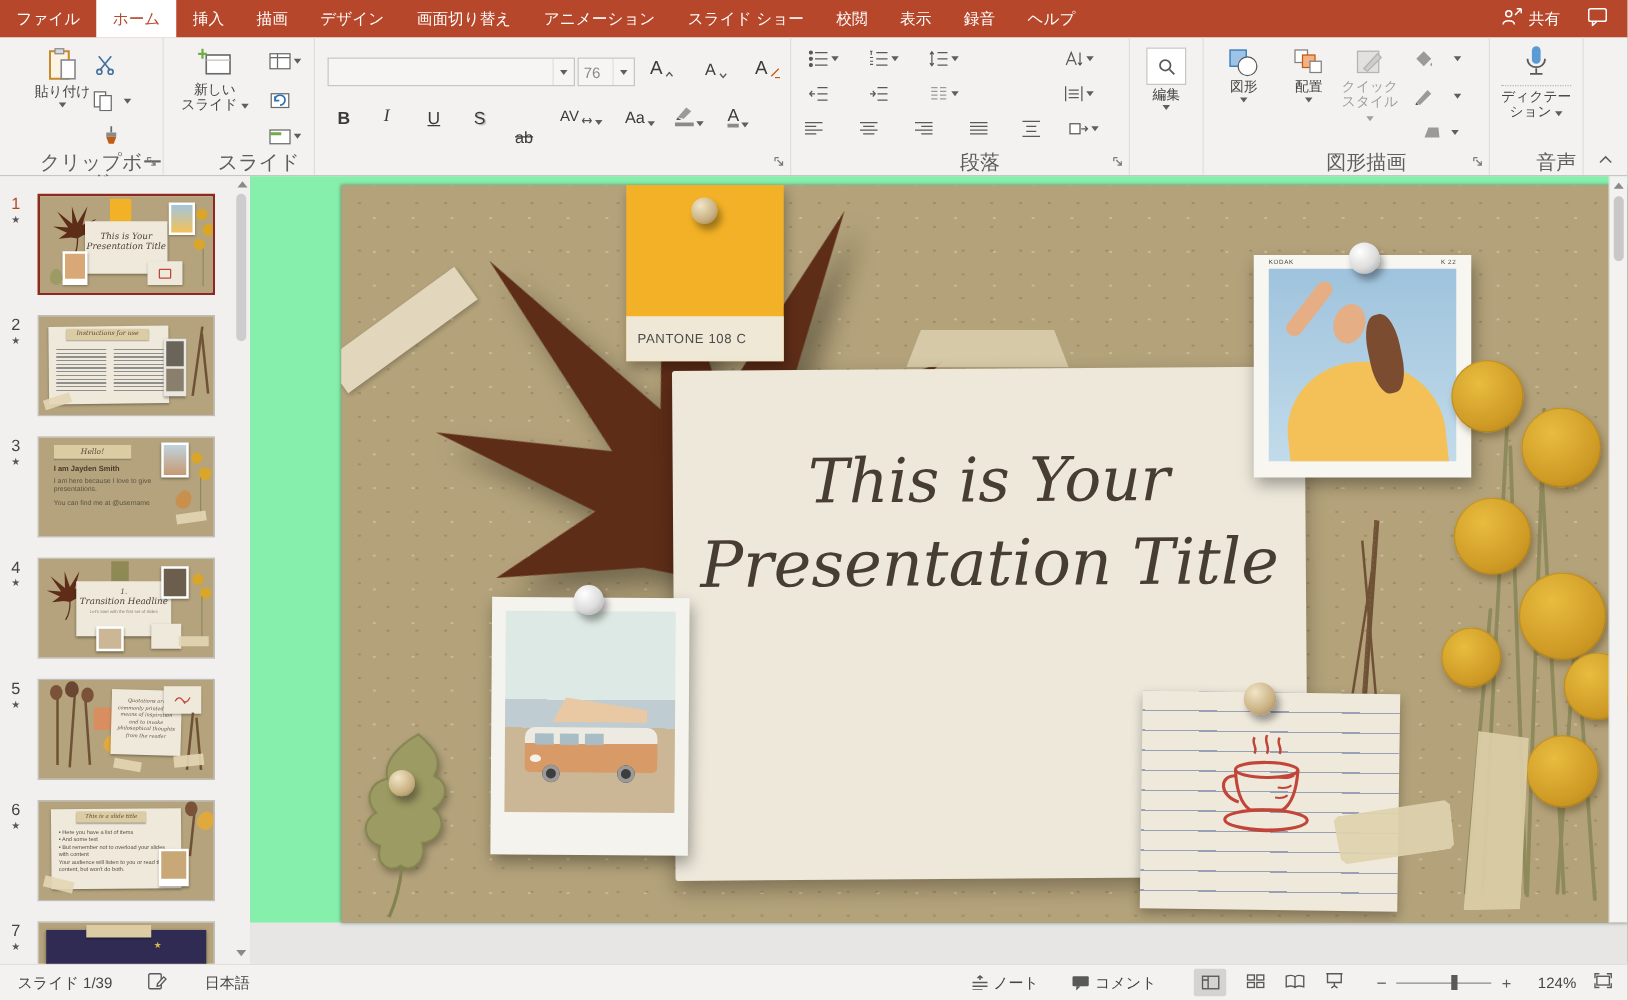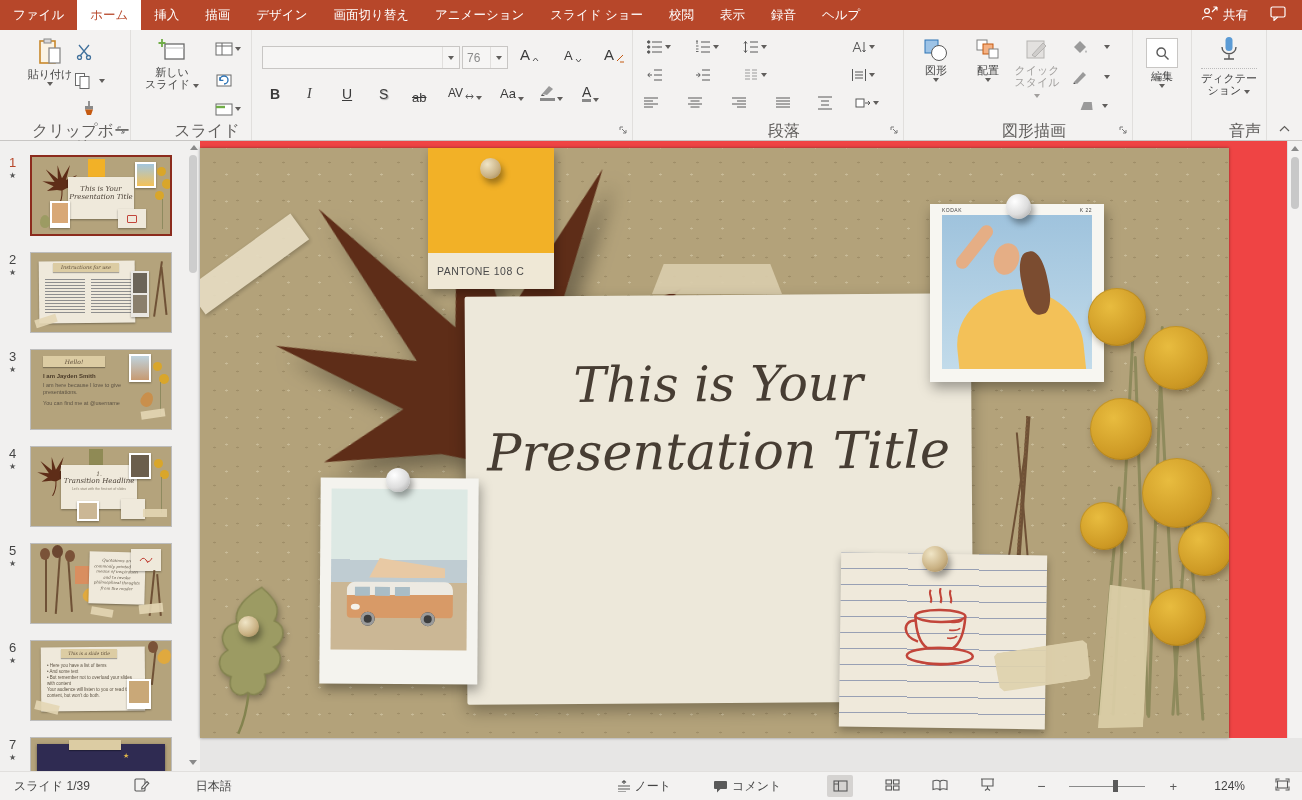--- a/index.html
+++ b/index.html
@@ -53,21 +53,21 @@
   .m-banner{background:#DCCCA3;color:#5c4b38;font:italic 5px "DejaVu Serif",serif;text-align:center;line-height:9px;box-shadow:0 1px 1px rgba(0,0,0,.3);}
   .m-photo{background:#fff;box-shadow:0 1px 2px rgba(0,0,0,.35);}
   .m-lines{background:repeating-linear-gradient(#8e8e8e 0 1px,transparent 1px 3px);}
   .m-dot{border-radius:50%;background:#D9A62A;}
   .m-stem{width:1px;background:#8E8A5F;}
   .m-tape{background:#E3D6B4;opacity:.9;}
   .mini-maple{color:#5E2D18;}
 
   
   .main{flex:1;position:relative;display:flex;flex-direction:column;min-width:0;}
-  .canvas{height:597px;display:flex;justify-content:flex-start;background:#ef4444;}
+  .canvas{height:597px;display:flex;justify-content:flex-end;background:#86efac;}
   .vscroll{position:absolute;right:0;top:0;height:597px;width:14px;background:#F3F2F1;border-left:1px solid #E0E0E0;}
   .vscroll .tarrow.up{margin-top:5px;}
   .vthumb{position:absolute;top:16px;left:3px;width:8px;height:52px;background:#C8C8C8;border-radius:4px;}
   .notes{height:35px;background:#F3F2F1;border-top:1px solid #D9D9D9;display:flex;align-items:center;font-size:13px;color:#555;padding-left:16px;}
 
   
   .slide{position:relative;width:1029px;height:590px;margin-top:7px;overflow:hidden;box-shadow:0 0 3px rgba(0,0,0,.4);
     background-color:#B3A27A;
     background-image:radial-gradient(rgba(80,60,30,.20) 1px,transparent 1.3px),radial-gradient(rgba(255,250,230,.28) 1px,transparent 1.3px);
     background-size:23px 19px,31px 27px;background-position:3px 5px,11px 13px;}
@@ -251,21 +251,21 @@
           </div>
         <div class="fbtn i" style="left:55px;top:56px">
             <span>I</span>
           </div>
         <div class="fbtn u" style="left:90px;top:56px">
             <span>U</span>
           </div>
         <div class="fbtn s" style="left:127px;top:56px">
             <span>S</span>
           </div>
-        <div class="fbtn st" style="left:160px;top:60px;font-size:13px">
+        <div class="fbtn st" style="left:160px;top:72px;font-size:13px">
             <span>ab</span>
           </div>
         <div class="fbtn" style="left:196px;top:56px;font-size:12px">
             <span>AV</span>
             <svg width="9" height="7" viewBox="0 0 9 7">
               <path d="M1,3.5 h7 M2.5,1.5 L1,3.5 L2.5,5.5 M6.5,1.5 L8,3.5 L6.5,5.5" fill="none" stroke="#555"></path>
             </svg>
             <span class="dd"></span>
           </div>
         <div class="fbtn" style="left:248px;top:56px;font-size:13px">
@@ -370,92 +370,92 @@
           </div>
         <div class="sbtn" style="left:222px;top:66px">
             <svg width="16" height="14" viewBox="0 0 16 14" stroke="#595959" fill="none">
               <rect x="1" y="3" width="8" height="8" fill="#fff"></rect>
               <path d="M10,7 H15 M13,5 L15,7 L13,9"></path>
             </svg>
             <span class="dd"></span>
           </div>
       </div>
       <div class="rg-label">段落</div>
-      <span class="launcher"><svg width="9" height="9" viewBox="0 0 9 9" stroke="#7a7a7a" fill="none">
-            <path d="M1,1 h3 M1,1 v3 M3,3 l4,4 M7,4 v3 h-3"></path>
-          </svg></span>
-    </div>
-
-    <div class="rg" style="width:228px">
-      <div class="rg-body">
-        <div class="bigbtn" style="left:10px;top:8px;width:44px">
-          <svg width="26" height="24" viewBox="0 0 26 24">
-              <rect x="2" y="2" width="13" height="13" fill="#9DC3E6" stroke="#2E74B5"></rect>
-              <circle cx="16" cy="15" r="7.5" fill="#fff" stroke="#595959"></circle>
-            </svg>
-          <span>図形</span>
-          <span class="dd"></span>
-        </div>
-        <div class="bigbtn" style="left:62px;top:8px;width:44px">
-          <svg width="26" height="24" viewBox="0 0 26 24">
-              <rect x="2" y="2" width="10" height="10" fill="#fff" stroke="#808080"></rect>
-              <rect x="8" y="6" width="10" height="10" fill="#F4B183" stroke="#C55A11"></rect>
-              <rect x="14" y="11" width="9" height="9" fill="#fff" stroke="#808080"></rect>
-            </svg>
-          <span>配置</span>
-          <span class="dd"></span>
-        </div>
-        <div class="bigbtn" style="left:108px;top:8px;width:50px;color:#A19F9D">
-          <svg width="26" height="24" viewBox="0 0 26 24">
-              <rect x="3" y="3" width="17" height="17" fill="#E3E1DF" stroke="#B5B3B1"></rect>
-              <path d="M8,17 L19,5 L22,8 L11,19 Z" fill="#CFCDCB" stroke="#B5B3B1"></path>
-            </svg>
-          <span><span>クイック</span><br><span>スタイル</span> <span class="dd" style="border-top-color:#A19F9D"></span></span>
-        </div>
-        <div class="sbtn" style="left:168px;top:10px">
-            <svg width="16" height="14" viewBox="0 0 16 14">
-              <path d="M8,1 L14,7 L8,13 L2,7 Z" fill="#9a9a9a"></path>
-              <path d="M14,10 q1.5,2 0,3 q-1.5,-1 0,-3" fill="#9a9a9a"></path>
-            </svg>
-            <span class="dd" style="margin-left:14px"></span>
-          </div>
-        <div class="sbtn" style="left:168px;top:40px">
-            <svg width="16" height="14" viewBox="0 0 16 14">
-              <path d="M2,12 L11,2 L14,5 L5,14 Z" fill="#9a9a9a"></path>
-              <path d="M2,12 L1,15 L4,14 Z" fill="#555"></path>
-            </svg>
-            <span class="dd" style="margin-left:14px"></span>
-          </div>
-        <div class="sbtn" style="left:176px;top:70px">
-            <svg width="16" height="12" viewBox="0 0 16 12">
-              <path d="M4,2 H12 L14,10 H2 Z" fill="#9a9a9a" transform="skewX(-8)"></path>
-            </svg>
-            <span class="dd" style="margin-left:4px"></span>
-          </div>
-      </div>
-      <div class="rg-label">図形描画</div>
       <span class="launcher"><svg width="9" height="9" viewBox="0 0 9 9" stroke="#7a7a7a" fill="none">
             <path d="M1,1 h3 M1,1 v3 M3,3 l4,4 M7,4 v3 h-3"></path>
           </svg></span>
     </div>
 
     <div class="rg" style="width:58px">
       <div class="rg-body">
         <div class="bigbtn" style="left:13px;top:8px;width:32px">
           <span style="display:flex;align-items:center;justify-content:center;width:30px;height:28px;border:1px solid #C8C6C4;background:#fff;">
             <svg width="15" height="15" viewBox="0 0 15 15" fill="none" stroke="#595959" stroke-width="1.4">
                 <circle cx="6.2" cy="6.2" r="4.2"></circle>
                 <path d="M9.5,9.5 L13.5,13.5"></path>
               </svg>
           </span>
           <span>編集</span>
           <span class="dd"></span>
         </div>
       </div>
       <div class="rg-label"></div>
+    </div>
+
+    <div class="rg" style="width:228px">
+      <div class="rg-body">
+        <div class="bigbtn" style="left:10px;top:8px;width:44px">
+          <svg width="26" height="24" viewBox="0 0 26 24">
+              <rect x="2" y="2" width="13" height="13" fill="#9DC3E6" stroke="#2E74B5"></rect>
+              <circle cx="16" cy="15" r="7.5" fill="#fff" stroke="#595959"></circle>
+            </svg>
+          <span>図形</span>
+          <span class="dd"></span>
+        </div>
+        <div class="bigbtn" style="left:62px;top:8px;width:44px">
+          <svg width="26" height="24" viewBox="0 0 26 24">
+              <rect x="2" y="2" width="10" height="10" fill="#fff" stroke="#808080"></rect>
+              <rect x="8" y="6" width="10" height="10" fill="#F4B183" stroke="#C55A11"></rect>
+              <rect x="14" y="11" width="9" height="9" fill="#fff" stroke="#808080"></rect>
+            </svg>
+          <span>配置</span>
+          <span class="dd"></span>
+        </div>
+        <div class="bigbtn" style="left:108px;top:8px;width:50px;color:#A19F9D">
+          <svg width="26" height="24" viewBox="0 0 26 24">
+              <rect x="3" y="3" width="17" height="17" fill="#E3E1DF" stroke="#B5B3B1"></rect>
+              <path d="M8,17 L19,5 L22,8 L11,19 Z" fill="#CFCDCB" stroke="#B5B3B1"></path>
+            </svg>
+          <span><span>クイック</span><br><span>スタイル</span> <span class="dd" style="border-top-color:#A19F9D"></span></span>
+        </div>
+        <div class="sbtn" style="left:168px;top:10px">
+            <svg width="16" height="14" viewBox="0 0 16 14">
+              <path d="M8,1 L14,7 L8,13 L2,7 Z" fill="#9a9a9a"></path>
+              <path d="M14,10 q1.5,2 0,3 q-1.5,-1 0,-3" fill="#9a9a9a"></path>
+            </svg>
+            <span class="dd" style="margin-left:14px"></span>
+          </div>
+        <div class="sbtn" style="left:168px;top:40px">
+            <svg width="16" height="14" viewBox="0 0 16 14">
+              <path d="M2,12 L11,2 L14,5 L5,14 Z" fill="#9a9a9a"></path>
+              <path d="M2,12 L1,15 L4,14 Z" fill="#555"></path>
+            </svg>
+            <span class="dd" style="margin-left:14px"></span>
+          </div>
+        <div class="sbtn" style="left:176px;top:70px">
+            <svg width="16" height="12" viewBox="0 0 16 12">
+              <path d="M4,2 H12 L14,10 H2 Z" fill="#9a9a9a" transform="skewX(-8)"></path>
+            </svg>
+            <span class="dd" style="margin-left:4px"></span>
+          </div>
+      </div>
+      <div class="rg-label">図形描画</div>
+      <span class="launcher"><svg width="9" height="9" viewBox="0 0 9 9" stroke="#7a7a7a" fill="none">
+            <path d="M1,1 h3 M1,1 v3 M3,3 l4,4 M7,4 v3 h-3"></path>
+          </svg></span>
     </div>
 
     <div class="rg" style="width:74px;border-right:1px solid #E1DFDD">
       <div class="rg-body">
         <div class="bigbtn" style="left:7px;top:6px;width:60px">
           <svg width="20" height="30" viewBox="0 0 20 30">
               <rect x="6.5" y="1" width="7" height="14" rx="3.5" fill="#5B9BD5"></rect>
               <path d="M3,11 c0,9 14,9 14,0" fill="none" stroke="#595959" stroke-width="1.4"></path>
               <path d="M10,18.5 V23 M5,23 h10" stroke="#595959" stroke-width="1.4"></path>
             </svg>
@@ -751,21 +751,21 @@
       </div>
 
 
       <div class="vscroll">
         <div class="tarrow up"></div>
         <div class="vthumb"></div>
       </div>
     </div>
   </div>
 
-  <div style="height:28px;background:#F3F2F1;border-top:1px solid #E1DFDD;display:flex;align-items:center;font-size:12px;color:#444;flex-shrink:0;gap:16px;">
+  <div style="height:28px;background:#F3F2F1;border-top:1px solid #E1DFDD;display:flex;align-items:center;font-size:12px;color:#444;flex-shrink:0;">
     <span style="padding-left:14px">スライド 1/39</span>
     <span style="margin-left:28px"><svg width="16" height="14" viewBox="0 0 16 14" fill="none" stroke="#595959" stroke-width="1.1">
           <rect x="1" y="1" width="10" height="12" rx="1"></rect>
           <path d="M8,9 L13,3.5 L14.8,5.2 L10,10.5 L7.7,11 Z" fill="#F3F2F1"></path>
         </svg></span>
     <span style="margin-left:30px">日本語</span>
 
     <span style="margin-left:auto;display:flex;align-items:center;gap:4px">
       <svg width="14" height="12" viewBox="0 0 14 12" fill="none" stroke="#595959" stroke-width="1.2">
           <path d="M7,1 L7,4 M5,2.5 L7,0.8 L9,2.5 M1,6 H13 M1,9 H13 M1,12 H9"></path>

